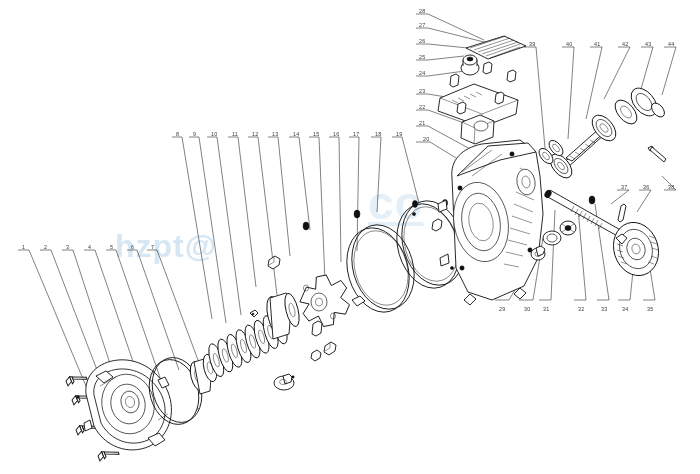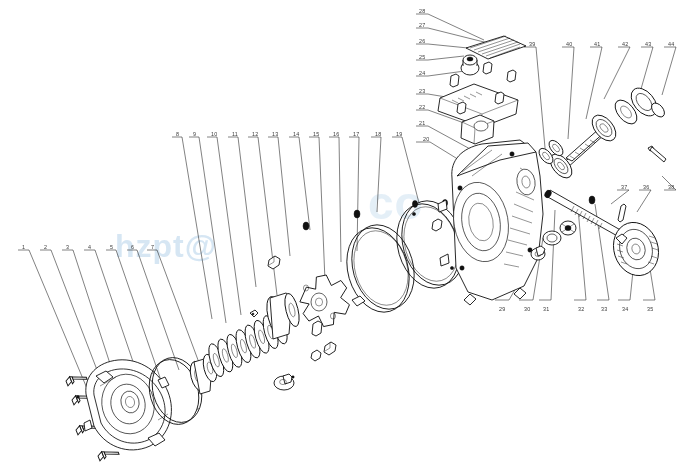--- a/index.html
+++ b/index.html
@@ -26,21 +26,21 @@
     color:#cfe2f2;
     font-weight:700;
     letter-spacing:1px;
     user-select:none;
     pointer-events:none;
   }
   .wm-main{
     left:115px;top:228px;font-size:32px;opacity:.85;text-align:right;
   }
   .wm-sub{
-    left:368px;top:176px;font-size:46px;opacity:.55;
+    left:368px;top:176px;font-size:46px;opacity:.55;text-decoration:underline;
   }
   svg{display:block;}
   .ln{stroke:#1a1a1a;stroke-width:.55;fill:none;}
   .part{stroke:#111;stroke-width:.9;fill:#fff;}
   .part-thin{stroke:#111;stroke-width:.65;fill:#fff;}
   .solid{fill:#111;stroke:#111;stroke-width:.5;}
   .nofill{fill:none;stroke:#111;stroke-width:.85;}
   .hair{fill:none;stroke:#111;stroke-width:.45;}
 </style>
 </head>

